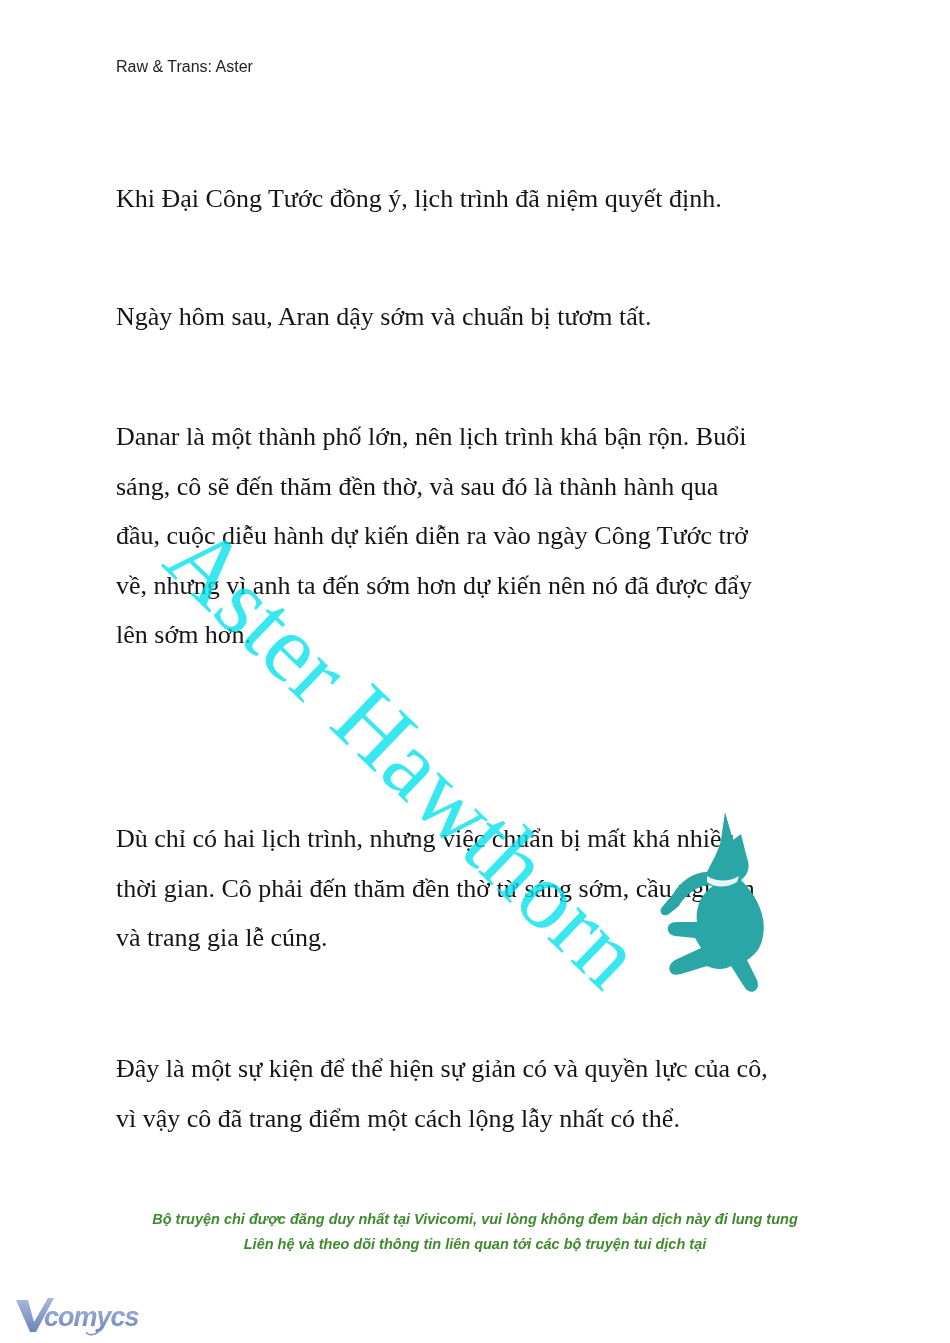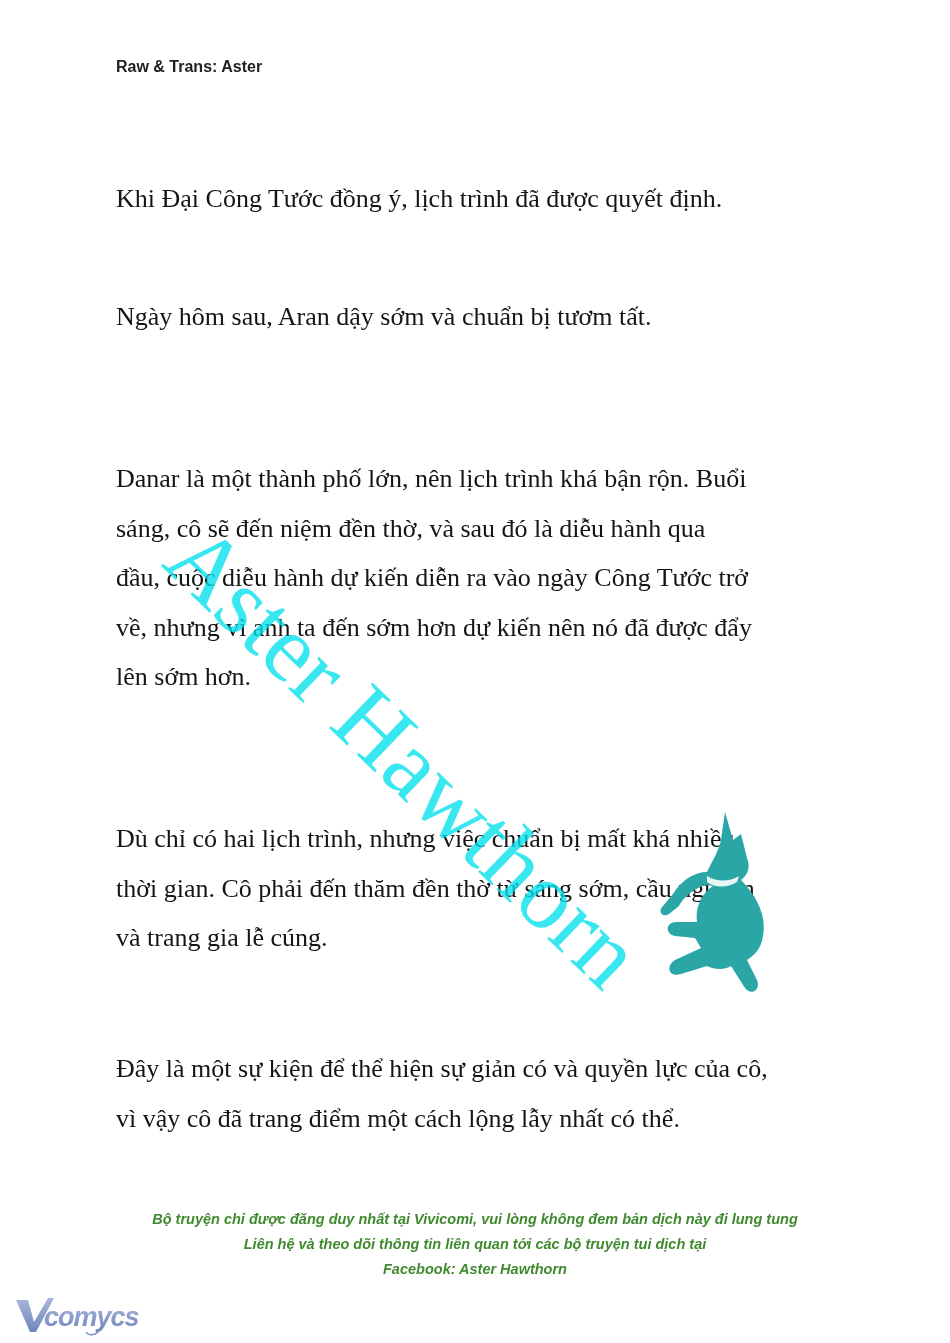--- a/index.html
+++ b/index.html
@@ -16,21 +16,20 @@
       color: #111111;
     }
     .header {
       position: absolute;
       left: 116px;
       top: 58px;
       font-family: "Liberation Sans", sans-serif;
       font-size: 16px;
       color: #222222;
       white-space: nowrap;
-      font-weight: bold;
     }
     .para {
       position: absolute;
       left: 116px;
       width: 740px;
       margin: 0;
       font-family: "Liberation Serif", serif;
       font-size: 26px;
       line-height: 49.5px;
       color: #151515;
@@ -89,30 +88,30 @@
       width: 135px;
       height: 46px;
     }
   </style>
 </head>
 <body>
 
 <div class="header">Raw &amp; Trans: Aster</div>
 
 <div class="para" style="top:174px;">
-  <span class="line">Khi Đại Công Tước đồng ý, lịch trình đã được quyết định.</span>
+  <span class="line">Khi Đại Công Tước đồng ý, lịch trình đã niệm quyết định.</span>
 </div>
 
 <div class="para" style="top:292px;">
   <span class="line">Ngày hôm sau, Aran dậy sớm và chuẩn bị tươm tất.</span>
 </div>
 
-<div class="para" style="top:454px;">
+<div class="para" style="top:412px;">
   <span class="line">Danar là một thành phố lớn, nên lịch trình khá bận rộn. Buổi</span>
-  <span class="line">sáng, cô sẽ đến niệm đền thờ, và sau đó là diễu hành qua</span>
+  <span class="line">sáng, cô sẽ đến thăm đền thờ, và sau đó là thành hành qua</span>
   <span class="line">đầu, cuộc diễu hành dự kiến diễn ra vào ngày Công Tước trở</span>
   <span class="line">về, nhưng vì anh ta đến sớm hơn dự kiến nên nó đã được đẩy</span>
   <span class="line">lên sớm hơn.</span>
 </div>
 
 <div class="para" style="top:814px;">
   <span class="line">Dù chỉ có hai lịch trình, nhưng việc chuẩn bị mất khá nhiều</span>
   <span class="line">thời gian. Cô phải đến thăm đền thờ từ sáng sớm, cầu nguyện</span>
   <span class="line">và trang gia lễ cúng.</span>
 </div>
@@ -153,21 +152,20 @@
     L18 84
     C26 70 40 62 52 62
     C58 50 64 40 66 30
     Z"></path>
   <path fill="#ffffff" d="M52 66 C62 72 74 72 84 66 L82 72 C72 78 60 78 52 72 Z" opacity="0.9"></path>
 </svg>
 
 <div class="footer">
   <span class="fline">Bộ truyện chỉ được đăng duy nhất tại Vivicomi, vui lòng không đem bản dịch này đi lung tung</span>
   <span class="fline">Liên hệ và theo dõi thông tin liên quan tới các bộ truyện tui dịch tại</span>
-  <span class="fline">Facebook: Aster Hawthorn</span>
 </div>
 
 <svg class="logo" viewBox="0 0 135 46">
   <defs>
     <linearGradient id="lg" x1="0" y1="0" x2="0" y2="1">
       <stop offset="0" stop-color="#a9b8dc"></stop>
       <stop offset="1" stop-color="#6f84ba"></stop>
     </linearGradient>
   </defs>
   <path d="M2 8 L14 8 L20 30 L34 6 L40 6 L22 40 L16 40 Z" fill="url(#lg)"></path>

